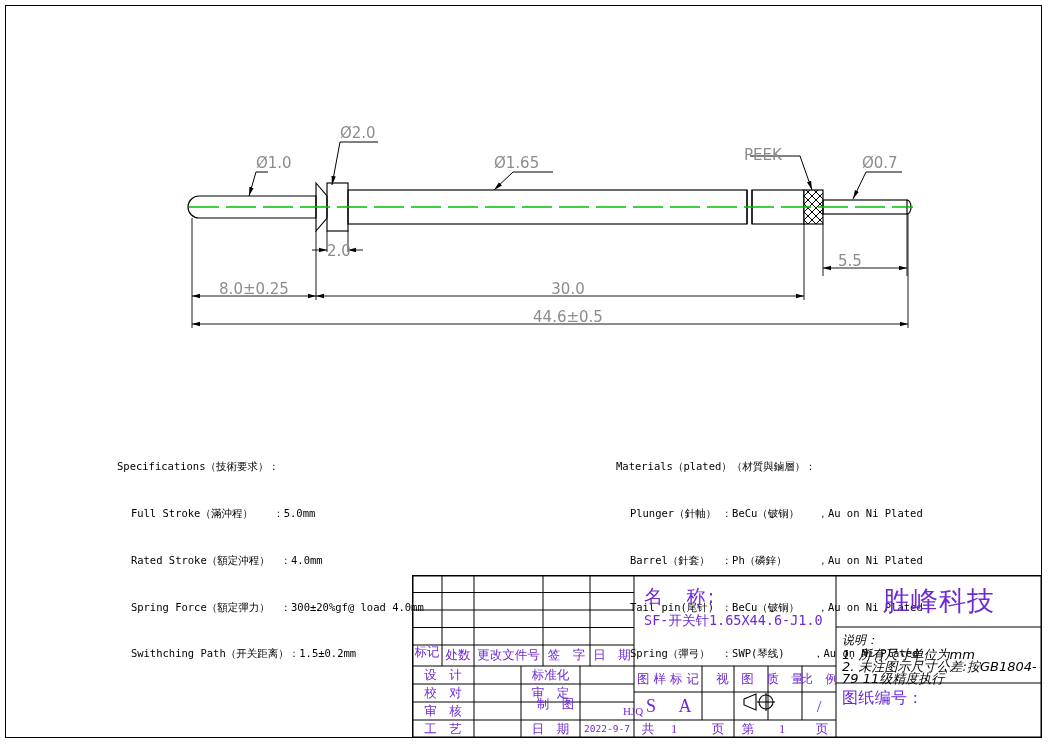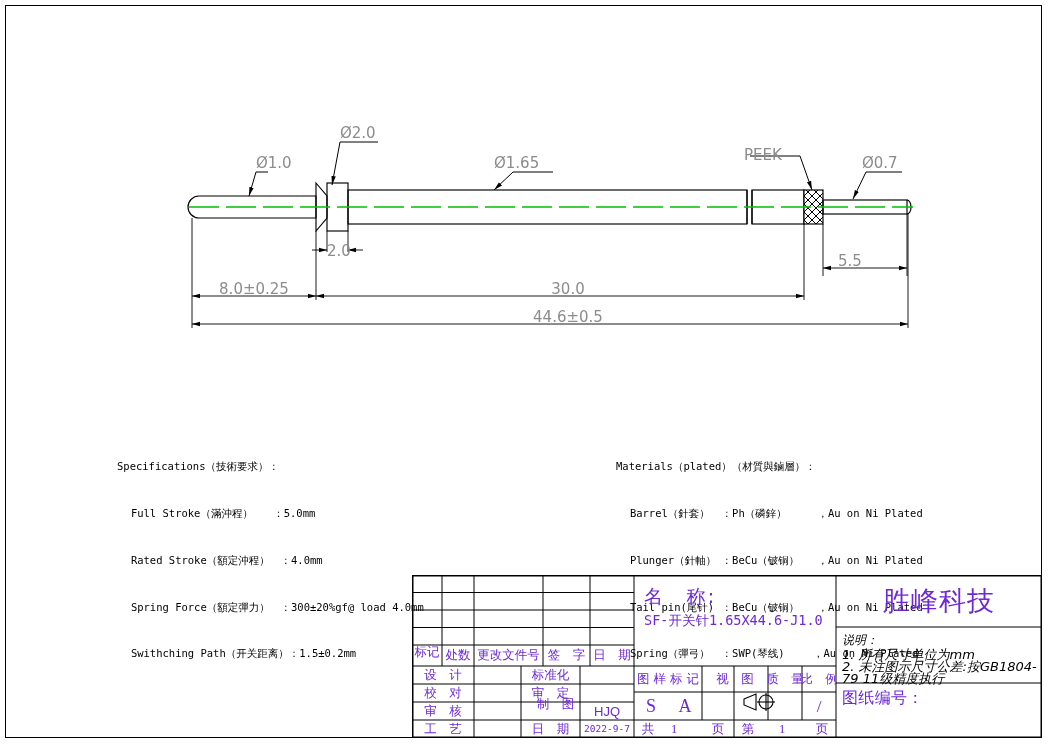--- a/index.html
+++ b/index.html
@@ -107,21 +107,21 @@
     line-height: 12px;
   }
   .dwgno {
     font-family: "DejaVu Sans", sans-serif;
     font-size: 16px;
     letter-spacing: 0.02em;
   }
   .tb-left { justify-content: flex-start; }
   .tb-small { font-size: 12.5px; }
   .tb-date { font-family: "DejaVu Sans Mono", monospace; font-size: 9.5px; border-radius: 9px; }
-  .tb-hjq { font-family: Liberation Sans, sans-serif; font-size: 13px; }
+  .tb-hjq { font-family: Liberation Serif, serif; font-size: 11px; margin-left: 26px; }
   .tb-sa { font-family: "Liberation Serif", serif; font-size: 18px; }
   .tb-slash { font-family: "Liberation Serif", serif; font-size: 17px; }
 </style>
 </head>
 <body>
 
 <div id="page">
 
   <div class="border-frame"></div>
 
@@ -225,22 +225,22 @@
   <div class="spec-block">
     <span class="spec-row">Specifications（技術要求）：</span>
     <span class="spec-row"><span class="ind"></span><span>Full Stroke（滿沖程）</span><span style="display:inline-block;width:3.2ch"></span><span>：</span><span>5.0mm</span></span>
     <span class="spec-row"><span class="ind"></span><span>Rated Stroke（額定沖程）</span><span style="display:inline-block;width:1.7ch"></span><span>：</span><span>4.0mm</span></span>
     <span class="spec-row"><span class="ind"></span><span>Spring Force（額定彈力）</span><span style="display:inline-block;width:1.7ch"></span><span>：</span><span>300±20%gf@ load 4.0mm</span></span>
     <span class="spec-row"><span class="ind"></span><span>Swithching Path（开关距离）</span><span>：</span><span>1.5±0.2mm</span></span>
   </div>
 
   <div class="mat-block">
     <span class="mat-row">Materials（plated）（材質與鏀層）：</span>
+    <span class="mat-row"><span class="ind"></span><span style="display:inline-block;width:14.5ch">Plunger（針軸）</span><span>：</span><span style="display:inline-block;width:13.5ch">BeCu（铍铜）</span><span>，Au on Ni Plated</span></span>
     <span class="mat-row"><span class="ind"></span><span style="display:inline-block;width:14.5ch">Barrel（針套）</span><span>：</span><span style="display:inline-block;width:13.5ch">Ph（磷鋅）</span><span>，Au on Ni Plated</span></span>
-    <span class="mat-row"><span class="ind"></span><span style="display:inline-block;width:14.5ch">Plunger（針軸）</span><span>：</span><span style="display:inline-block;width:13.5ch">BeCu（铍铜）</span><span>，Au on Ni Plated</span></span>
     <span class="mat-row"><span class="ind"></span><span style="display:inline-block;width:14.5ch">Tail pin(尾针)</span><span>：</span><span style="display:inline-block;width:13.5ch">BeCu（铍铜）</span><span>，Au on Ni Plated</span></span>
     <span class="mat-row"><span class="ind"></span><span style="display:inline-block;width:14.5ch">Spring（彈弓）</span><span>：</span><span style="display:inline-block;width:12.8ch">SWP(琴线)</span><span>，Au on Ni Plated</span></span>
   </div>
 
   <div class="titleblock">
     <svg class="tb-svg" viewBox="0 0 630 163">
       <g stroke="#000" fill="none" stroke-width="1.5">
 
         <rect x="0.75" y="0.75" width="628.5" height="161.5"></rect>
       </g>

